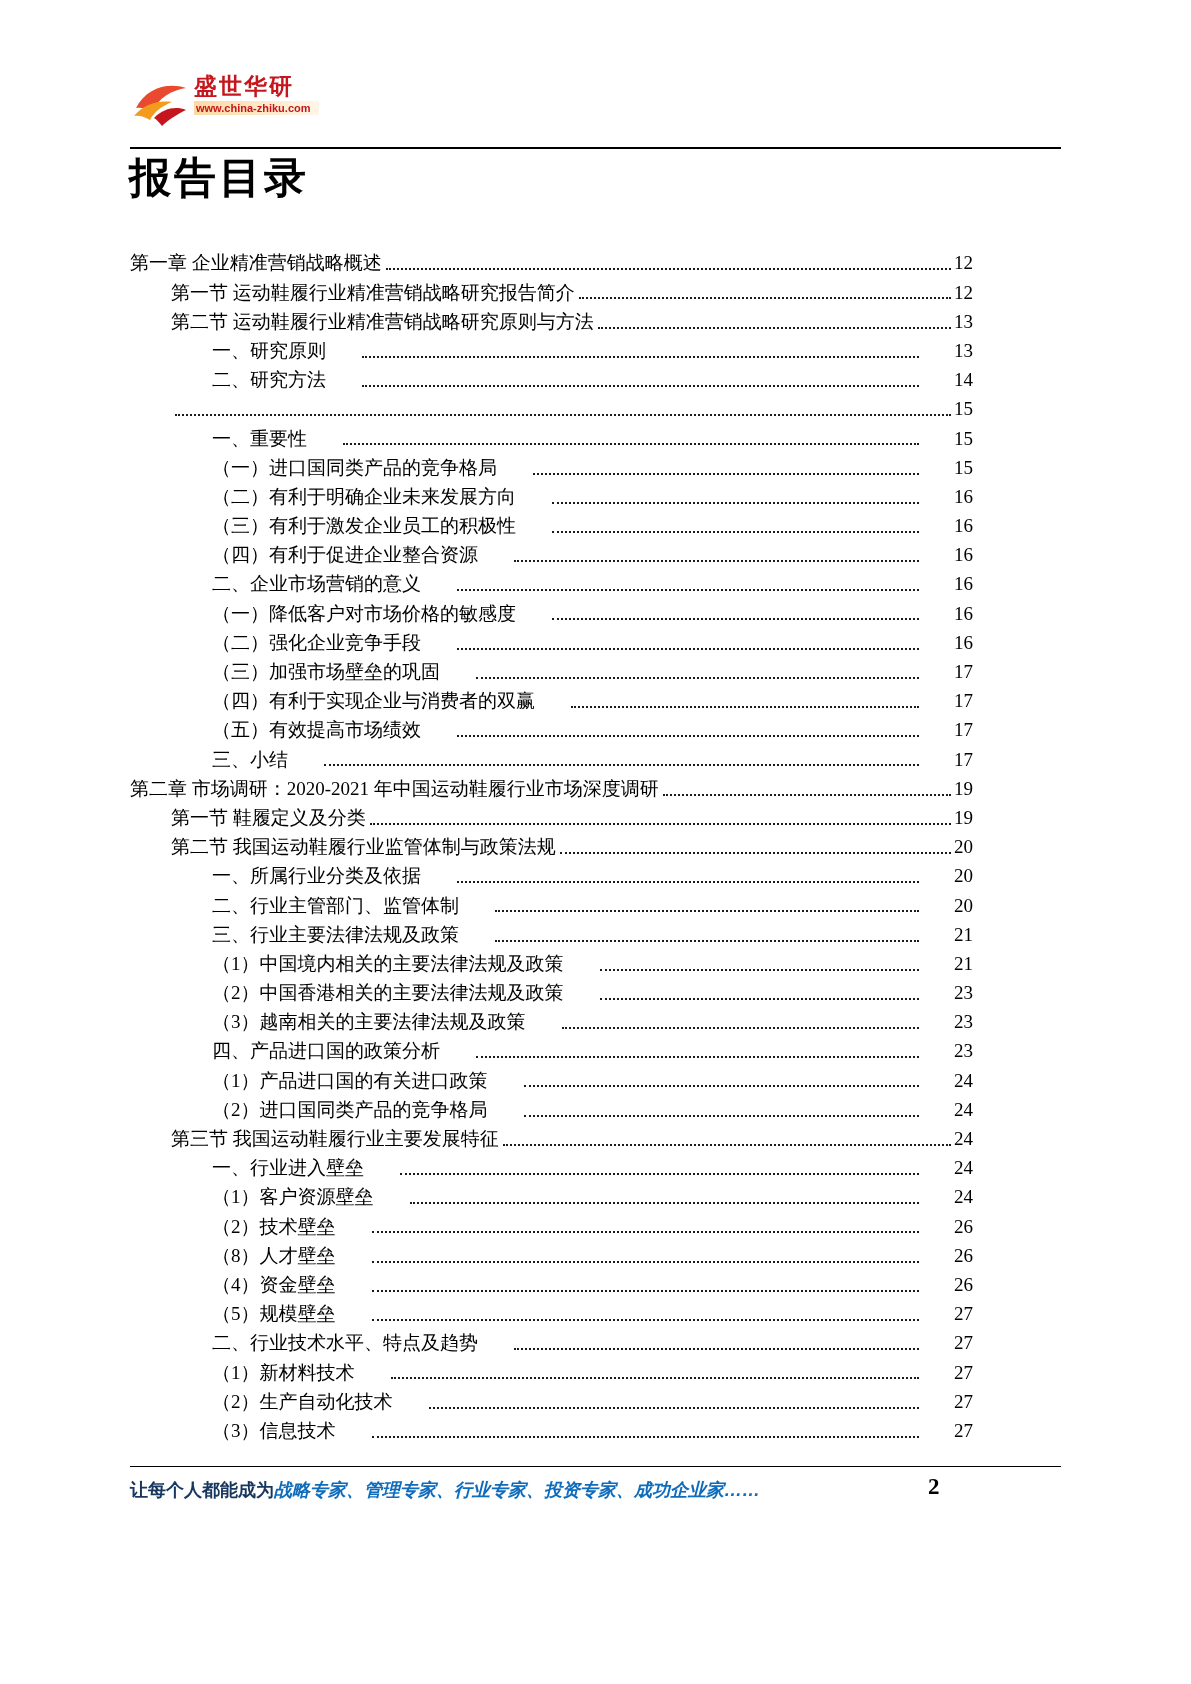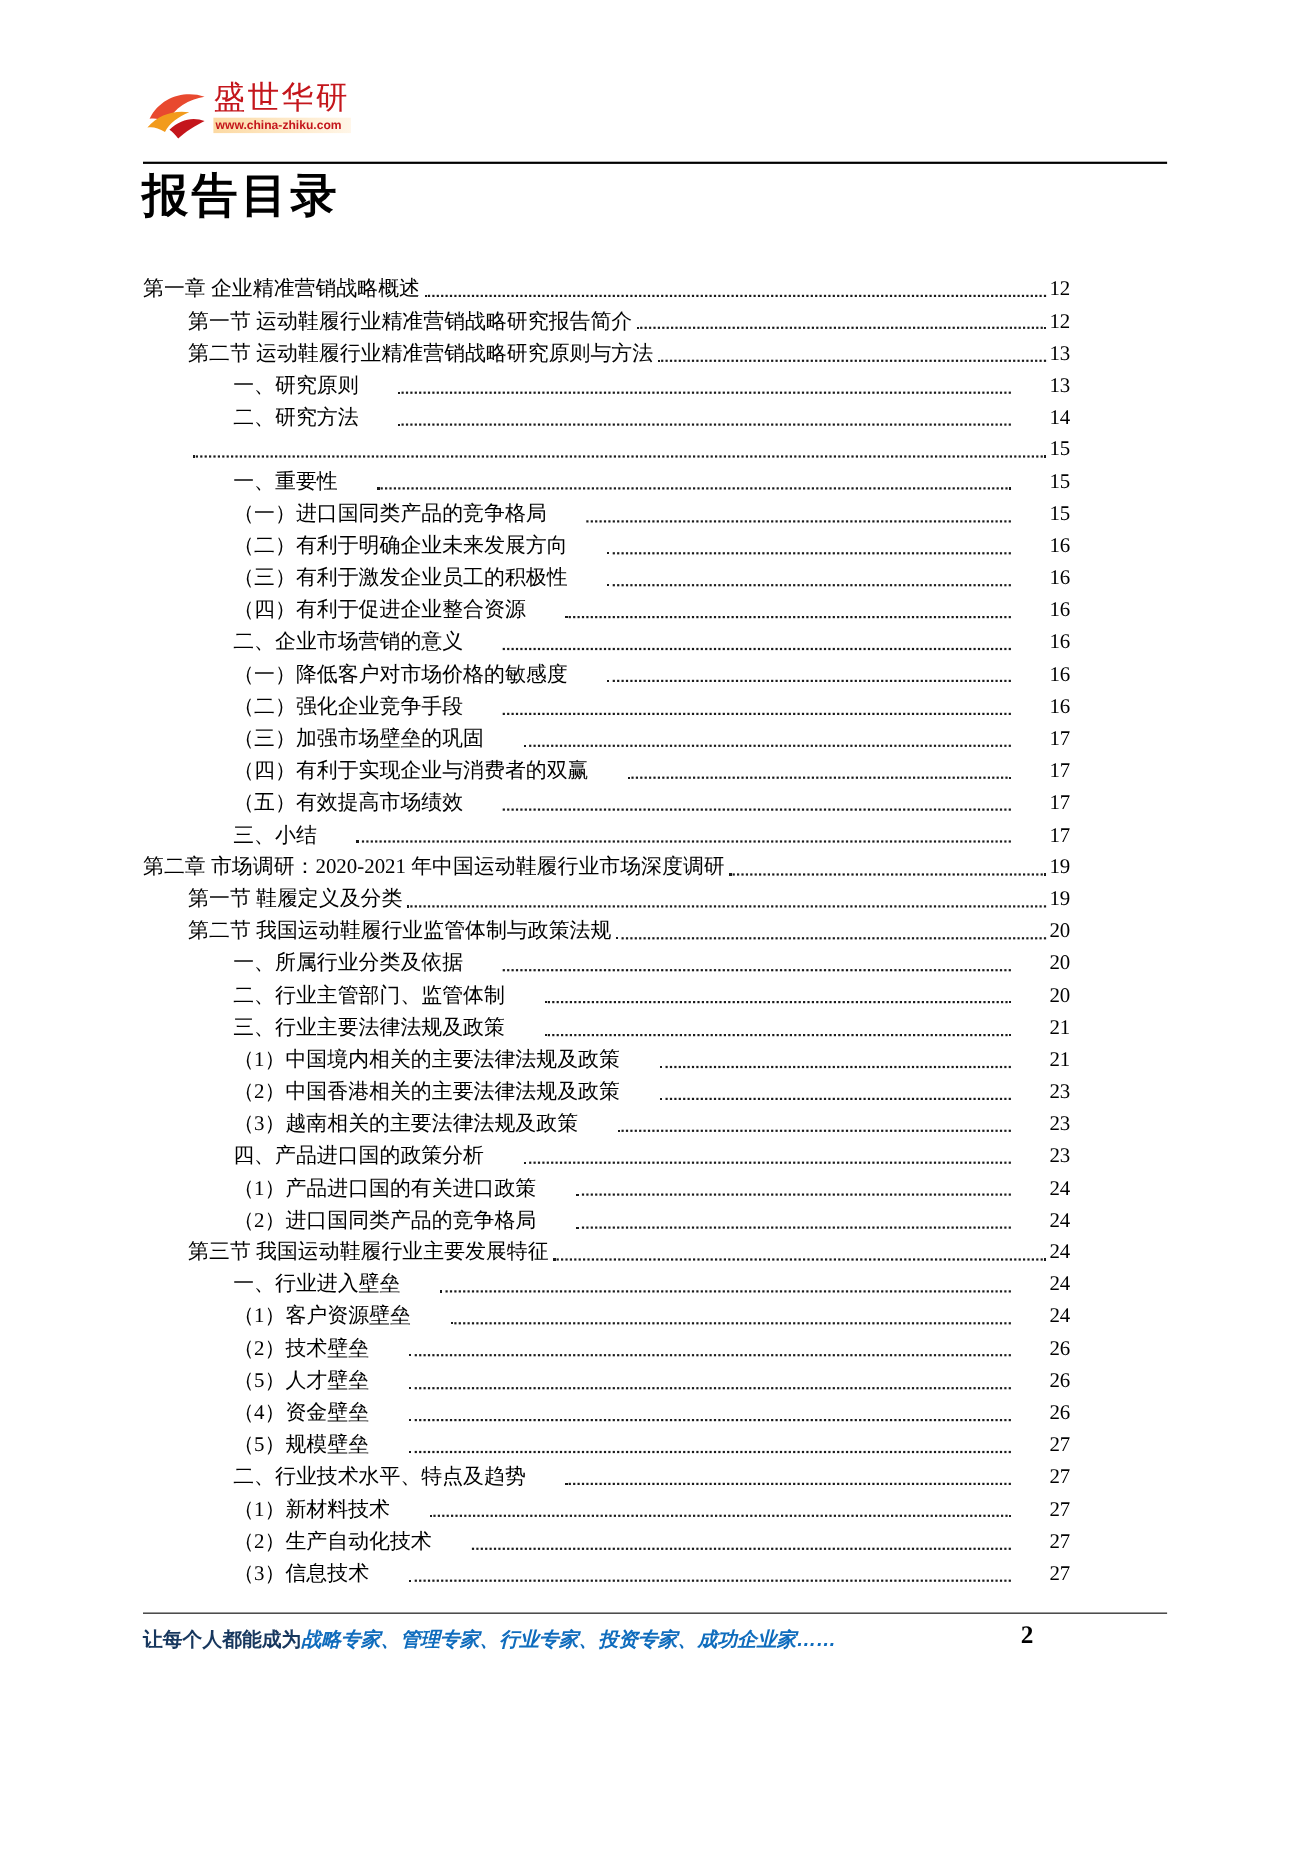--- a/index.html
+++ b/index.html
@@ -11,21 +11,21 @@
     color: #000;
   }
   .page { position: relative; width: 1191px; height: 1684px; overflow: hidden; background: #fff; }
 
   
   .logo { position: absolute; left: 128px; top: 74px; display: flex; align-items: flex-start; }
   .logo-icon { width: 64px; height: 56px; flex: 0 0 auto; }
   .logo-text-wrap { margin-left: 2px; }
   .brand-name {
     font-family: "Liberation Sans", "DejaVu Sans", sans-serif;
-    font-weight: normal; font-size: 29px; line-height: 1.05;
+    font-weight: bold; font-size: 23px; line-height: 1.05;
     color: var(--brand-red, #c4161c); letter-spacing: 2px;
   }
   .brand-url {
     margin-top: 3px; display: inline-block;
     font-family: "Liberation Sans", "DejaVu Sans", sans-serif;
     font-size: 11px; font-weight: bold; color: var(--brand-red, #c4161c);
     background: linear-gradient(90deg, #fcd9a2, #fff6e8);
     padding: 1px 8px 1px 2px;
   }
   .report-title {
@@ -254,21 +254,21 @@
         <span class="toc-label">（1）客户资源壁垒</span>
         <span class="toc-leader"></span>
         <span class="toc-page">24</span>
       </div>
       <div class="toc-row level-3">
         <span class="toc-label">（2）技术壁垒</span>
         <span class="toc-leader"></span>
         <span class="toc-page">26</span>
       </div>
       <div class="toc-row level-3">
-        <span class="toc-label">（5）人才壁垒</span>
+        <span class="toc-label">（8）人才壁垒</span>
         <span class="toc-leader"></span>
         <span class="toc-page">26</span>
       </div>
       <div class="toc-row level-3">
         <span class="toc-label">（4）资金壁垒</span>
         <span class="toc-leader"></span>
         <span class="toc-page">26</span>
       </div>
       <div class="toc-row level-3">
         <span class="toc-label">（5）规模壁垒</span>

